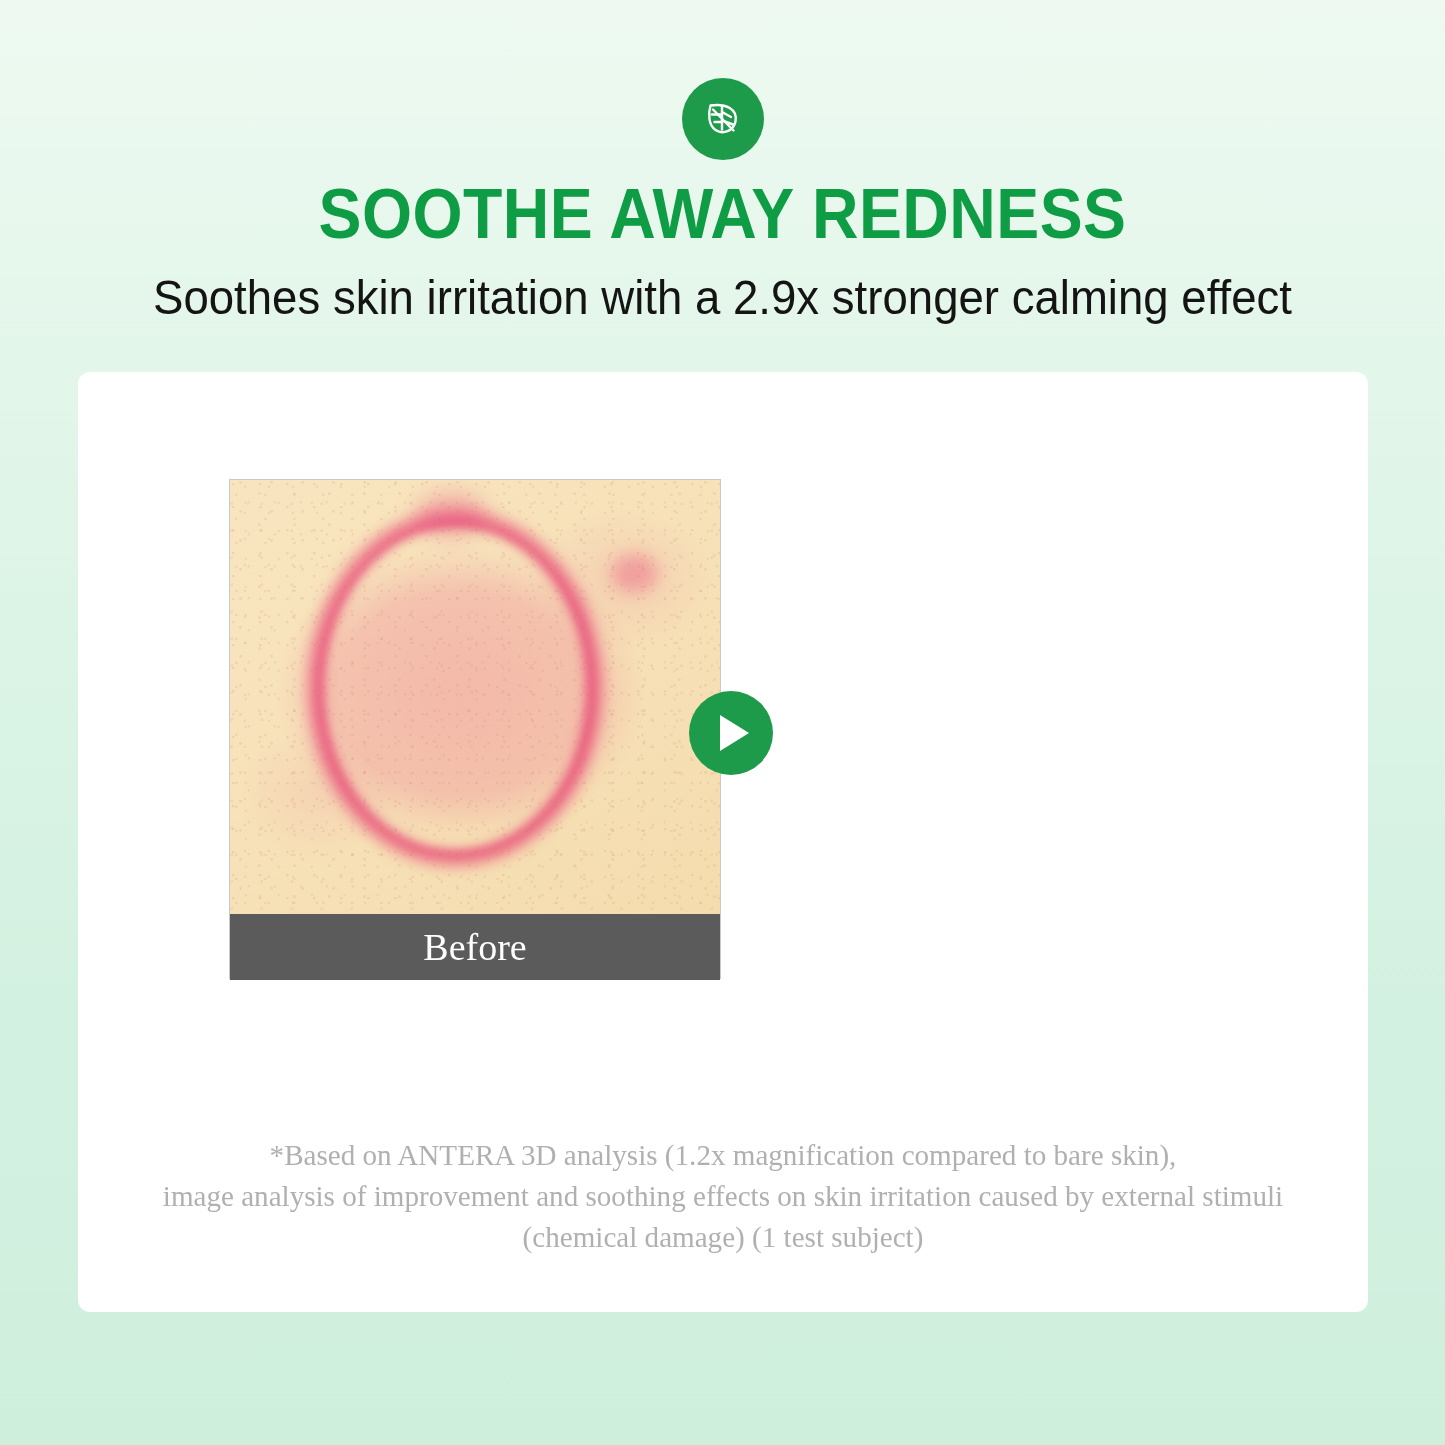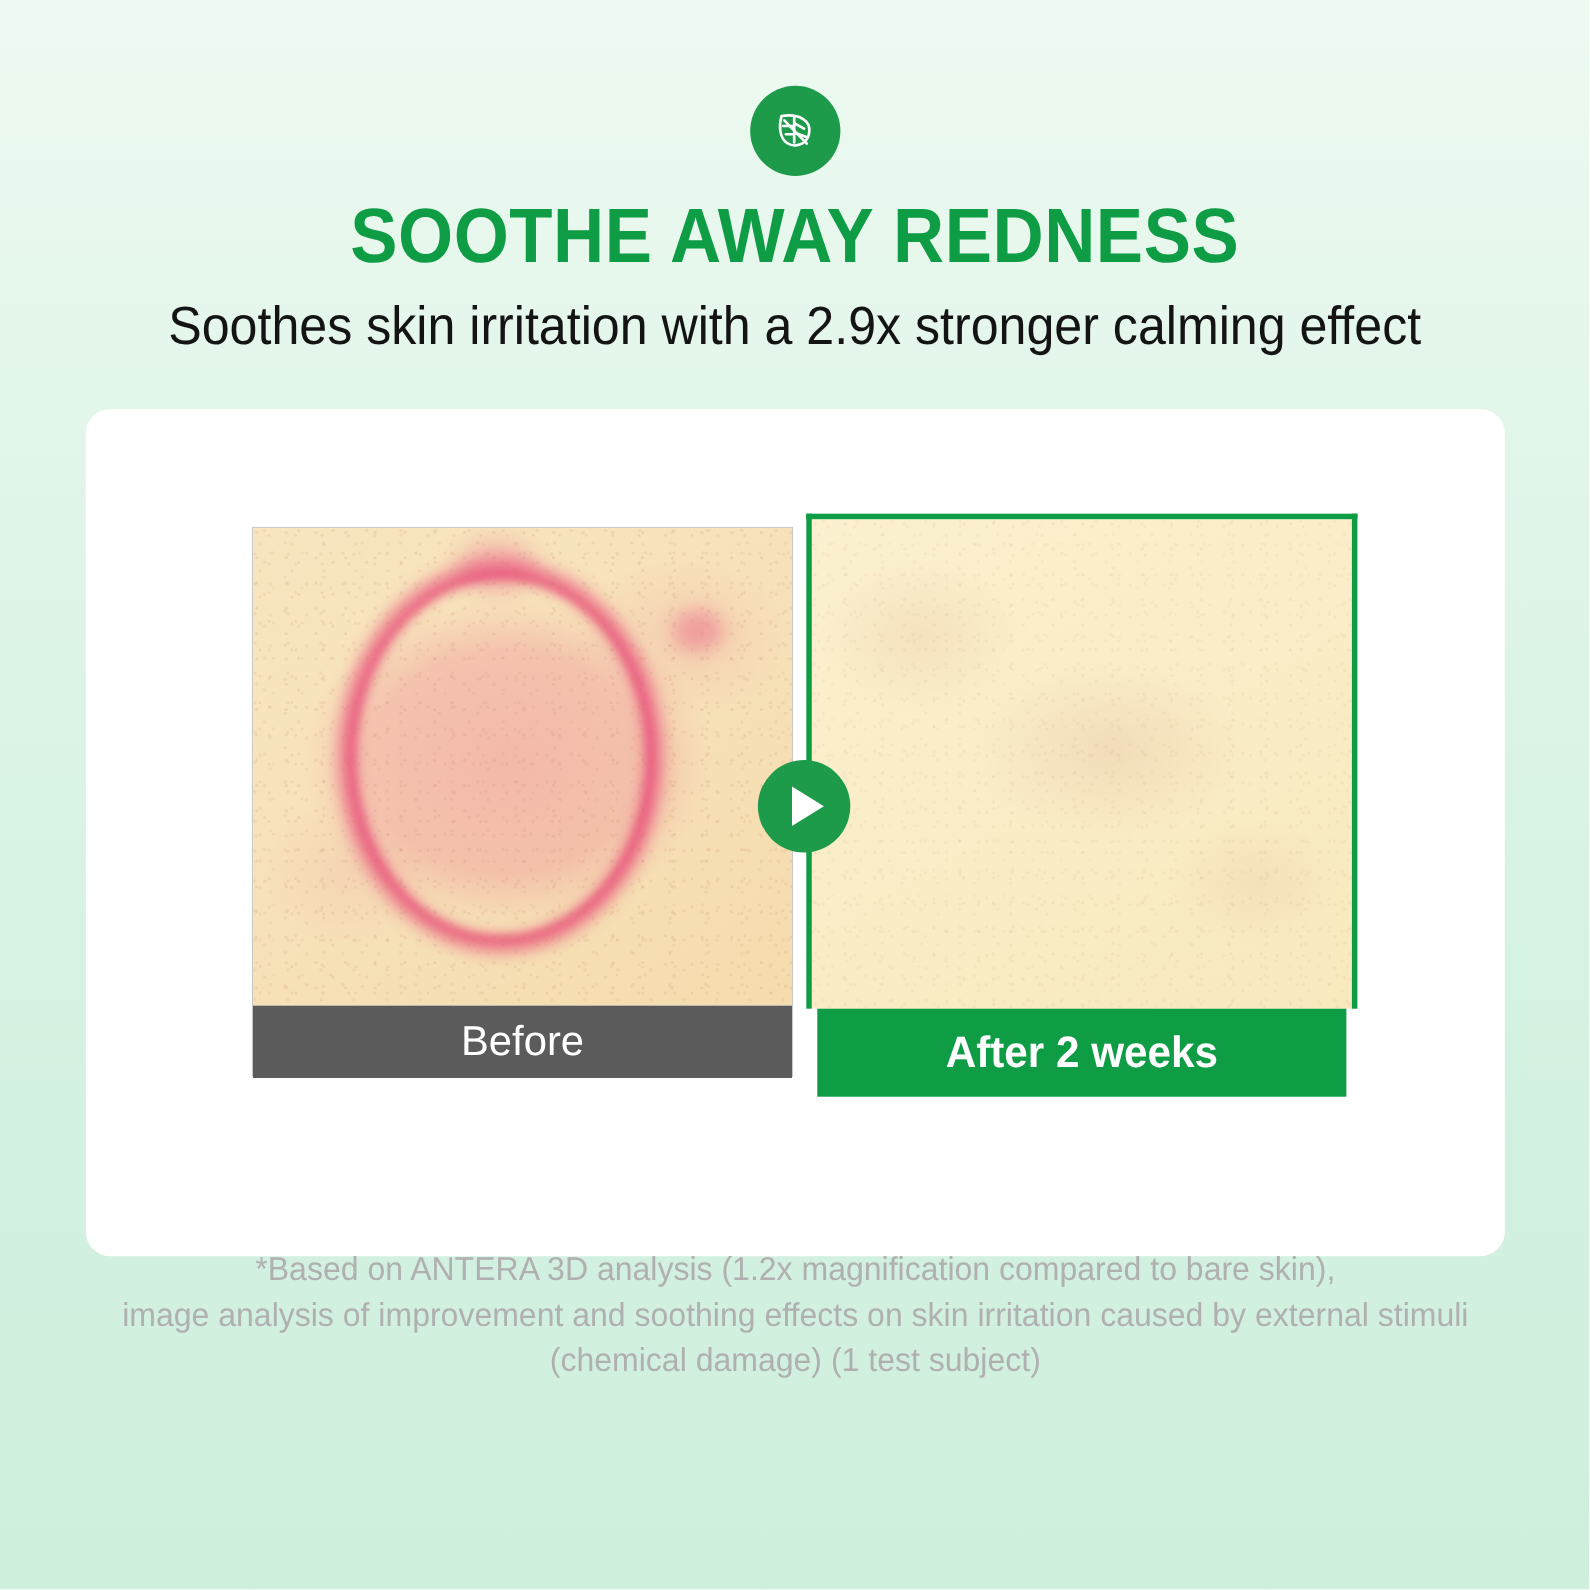--- a/index.html
+++ b/index.html
@@ -75,23 +75,24 @@
     transform: scaleX(0.93);
     white-space: nowrap;
   }
 
   
   .card {
     position: absolute;
     left: 78px;
     top: 372px;
     width: 1290px;
-    height: 770px;
+    height: 940px;
     background: #ffffff;
-    border-radius: 22px;
+    border-radius: 12px;
+    font-family: Liberation Serif, serif;
   }
 
   
   .compare {
     position: absolute;
     left: 151px;
     top: 107px;
     width: 1005px;
     height: 530px;
   }
@@ -287,26 +288,20 @@
 
       <div class="panel panel-before">
         <div class="img-before">
           <div class="skin-speck"></div>
           <div class="blotch-a"></div>
           <div class="blotch-b"></div>
         </div>
         <div class="caption caption-before">Before</div>
       </div>
 
-      <div class="panel panel-after">
-        <div class="img-after">
-          <div class="skin-speck"></div>
-        </div>
-        <div class="caption caption-after">After 2 weeks</div>
-      </div>
 
       <div class="play-btn">
         <div class="play-tri"></div>
       </div>
 
     </div>
 
     <div class="footnote">
       <div>*Based on ANTERA 3D analysis (1.2x magnification compared to bare skin),</div>
       <div>image analysis of improvement and soothing effects on skin irritation caused by external stimuli</div>

